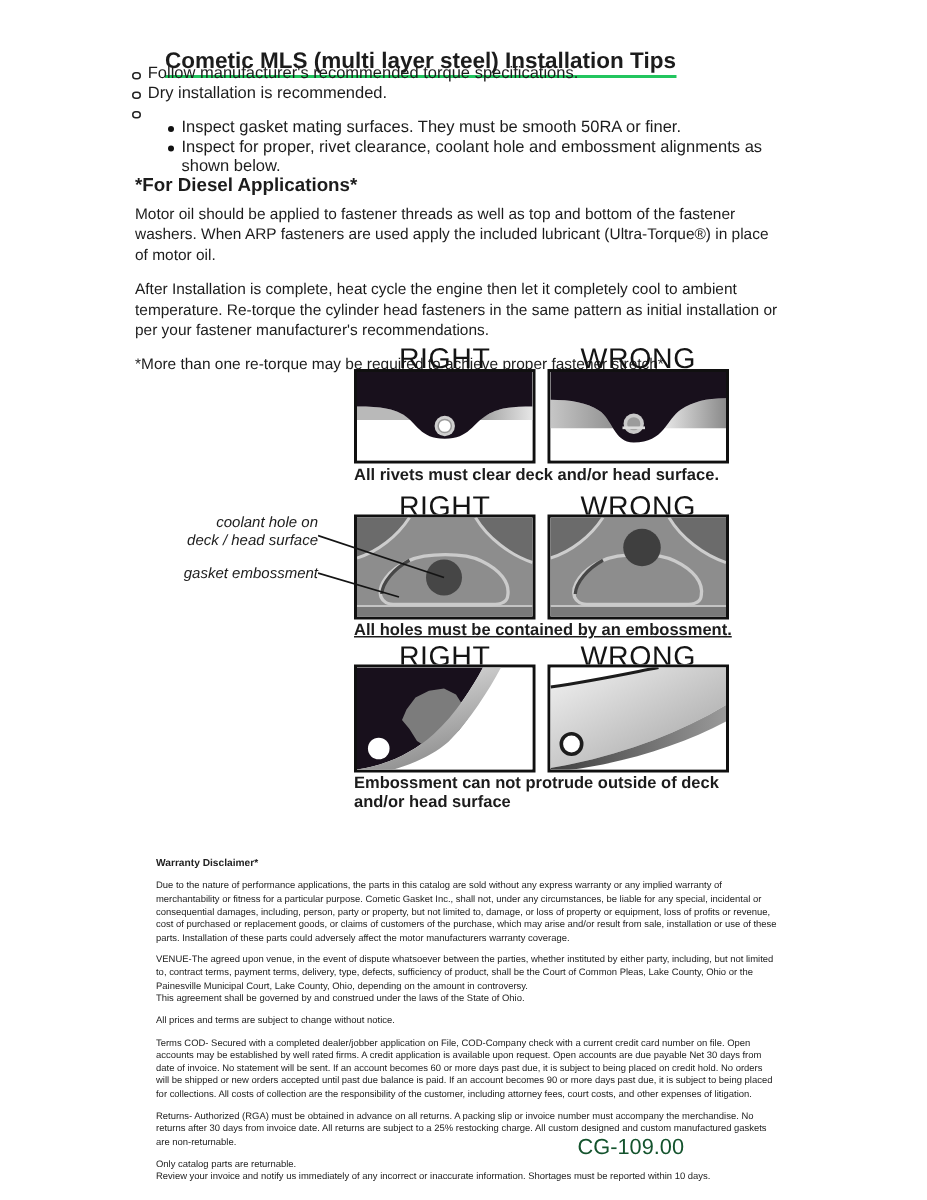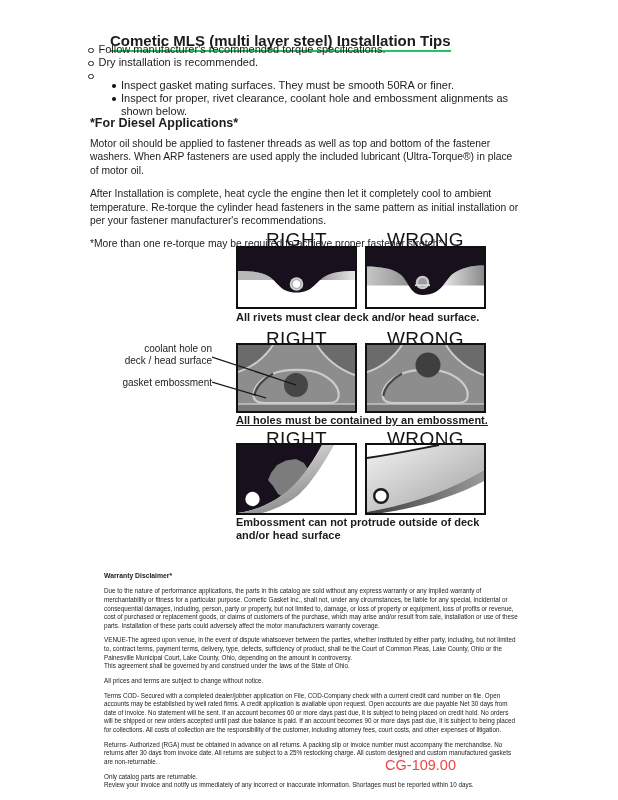--- a/index.html
+++ b/index.html
@@ -21,27 +21,27 @@
   .bm.fill{width:4px;height:4px;background:#111;border:none;margin-top:4.5px;}
   
   .diesel{position:absolute;left:90px;top:116px;width:432px;}
   .diesel h2{font-size:12.5px;font-weight:bold;margin:0 0 7px 0;}
   .diesel p{font-size:10.3px;line-height:13.4px;margin:0 0 10px 0;}
   
   .dlabel{position:absolute;width:121px;text-align:center;font-size:19px;letter-spacing:.4px;color:#141414;}
   .panel{position:absolute;width:121px;border:2px solid #101010;box-sizing:border-box;background:#fff;}
   .panel svg{display:block;width:100%;height:100%;}
   .caption{position:absolute;left:236px;font-size:11px;font-weight:bold;white-space:pre-line;line-height:12.5px;}
-  .callout{position:absolute;left:88px;width:124px;text-align:right;font-size:10px;line-height:11.5px;white-space:pre-line;}
+  .callout{position:absolute;left:88px;width:124px;text-align:right;font-size:10px;line-height:11.5px;white-space:pre-line;font-style:italic;}
   .leader{position:absolute;left:212px;top:347px;pointer-events:none;}
   
   .warranty{position:absolute;left:104px;top:571px;width:414px;font-size:6.3px;line-height:1.37;color:#222;}
   .warranty h3{font-size:6.8px;font-weight:bold;margin:0 0 7px 0;}
   .warranty p{margin:0 0 6px 0;white-space:pre-line;}
-  .page-code{position:absolute;top:757px;right:162px;font-size:14.5px;color:#ef4444;}
+  .page-code{position:absolute;top:757px;right:162px;font-size:14.5px;color:#14532d;}
 </style>
 </head>
 <body>
 
 <div class="page">
 
   <h1 class="title">Cometic MLS (multi layer steel) Installation Tips</h1>
 
   <ul class="tips">
     <li>

